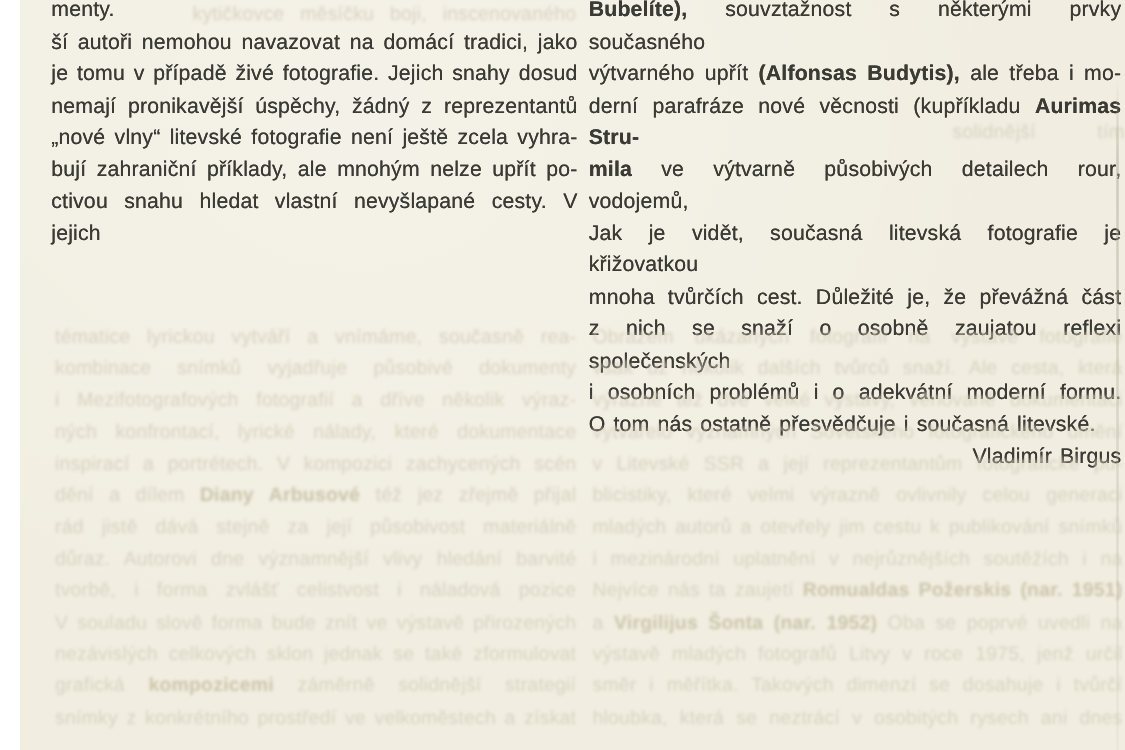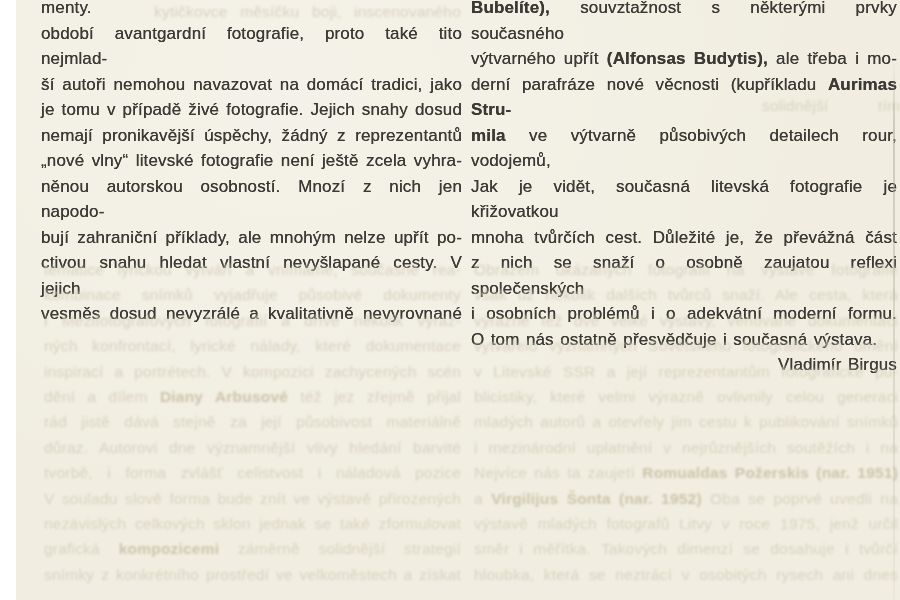--- a/index.html
+++ b/index.html
@@ -46,41 +46,38 @@
       rgba(178,172,152,.10));
   }
 </style>
 </head>
 <body>
 
 <div class="page">
 
   <div class="col article left-col">
       <div class="line align-left"><span>menty.</span></div>
-      <div class="line"><span>období avantgardní fotografie, proto také tito nejmlad-</span></div>
       <div class="line"><span>ší autoři nemohou navazovat na domácí tradici, jako</span></div>
       <div class="line"><span>je tomu v případě živé fotografie. Jejich snahy dosud</span></div>
       <div class="line"><span>nemají pronikavější úspěchy, žádný z reprezentantů</span></div>
       <div class="line"><span>„nové vlny“ litevské fotografie není ještě zcela vyhra-</span></div>
-      <div class="line"><span>něnou autorskou osobností. Mnozí z nich jen napodo-</span></div>
       <div class="line"><span>bují zahraniční příklady, ale mnohým nelze upřít po-</span></div>
       <div class="line"><span>ctivou snahu hledat vlastní nevyšlapané cesty. V jejich</span></div>
-      <div class="line"><span>vesměs dosud nevyzrálé a kvalitativně nevyrovnané</span></div>
     </div>
 
   <div class="col article right-col">
       <div class="line"><span class="b">Bubelíte),</span><span> souvztažnost s některými prvky současného</span></div>
       <div class="line"><span>výtvarného upřít </span><span class="b">(Alfonsas Budytis),</span><span> ale třeba i mo-</span></div>
       <div class="line"><span>derní parafráze nové věcnosti (kupříkladu </span><span class="b">Aurimas Stru-</span></div>
       <div class="line"><span class="b">mila</span><span> ve výtvarně působivých detailech rour, vodojemů,</span></div>
       <div class="line"><span>Jak je vidět, současná litevská fotografie je křižovatkou</span></div>
       <div class="line"><span>mnoha tvůrčích cest. Důležité je, že převážná část</span></div>
       <div class="line"><span>z nich se snaží o osobně zaujatou reflexi společenských</span></div>
       <div class="line"><span>i osobních problémů i o adekvátní moderní formu.</span></div>
-      <div class="line align-left"><span>O tom nás ostatně přesvědčuje i současná výstava.</span></div>
+      <div class="line align-left"><span>O tom nás ostatně přesvědčuje i současná litevské.</span></div>
       <div class="line align-right"><span>Vladimír Birgus</span></div>
     </div>
 
   <div class="col ghost ghost-left">
       <div class="line"><span>tématice lyrickou vytváří a vnímáme, současně rea-</span></div>
       <div class="line"><span>kombinace snímků vyjadřuje působivé dokumenty</span></div>
       <div class="line"><span>i Mezifotografových fotografií a dříve několik výraz-</span></div>
       <div class="line"><span>ných konfrontací, lyrické nálady, které dokumentace</span></div>
       <div class="line"><span>inspirací a portrétech. V kompozici zachycených scén</span></div>
       <div class="line"><span>dění a dílem </span><span class="b">Diany Arbusové</span><span> též jez zřejmě přijal</span></div>

